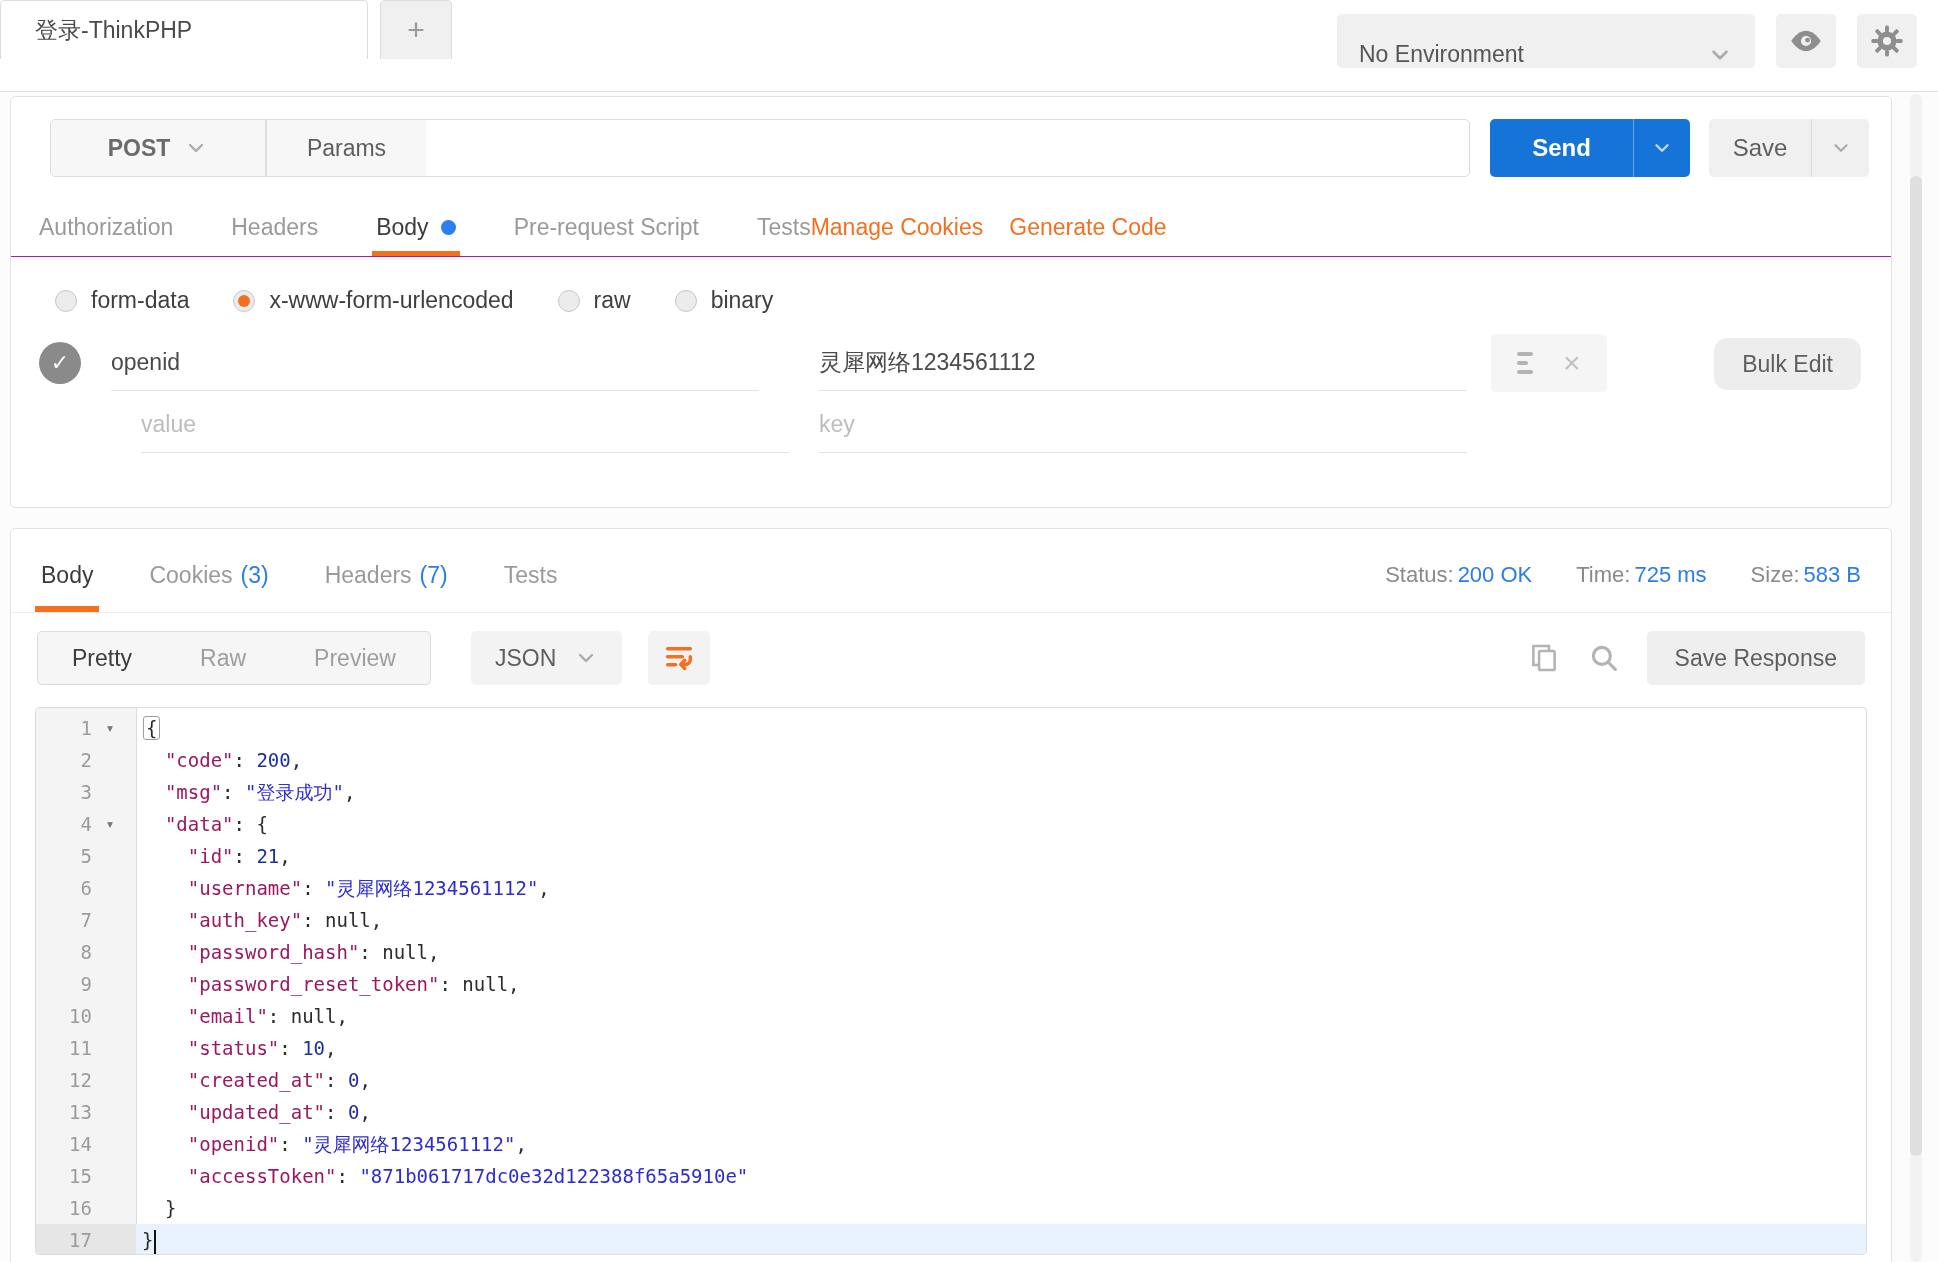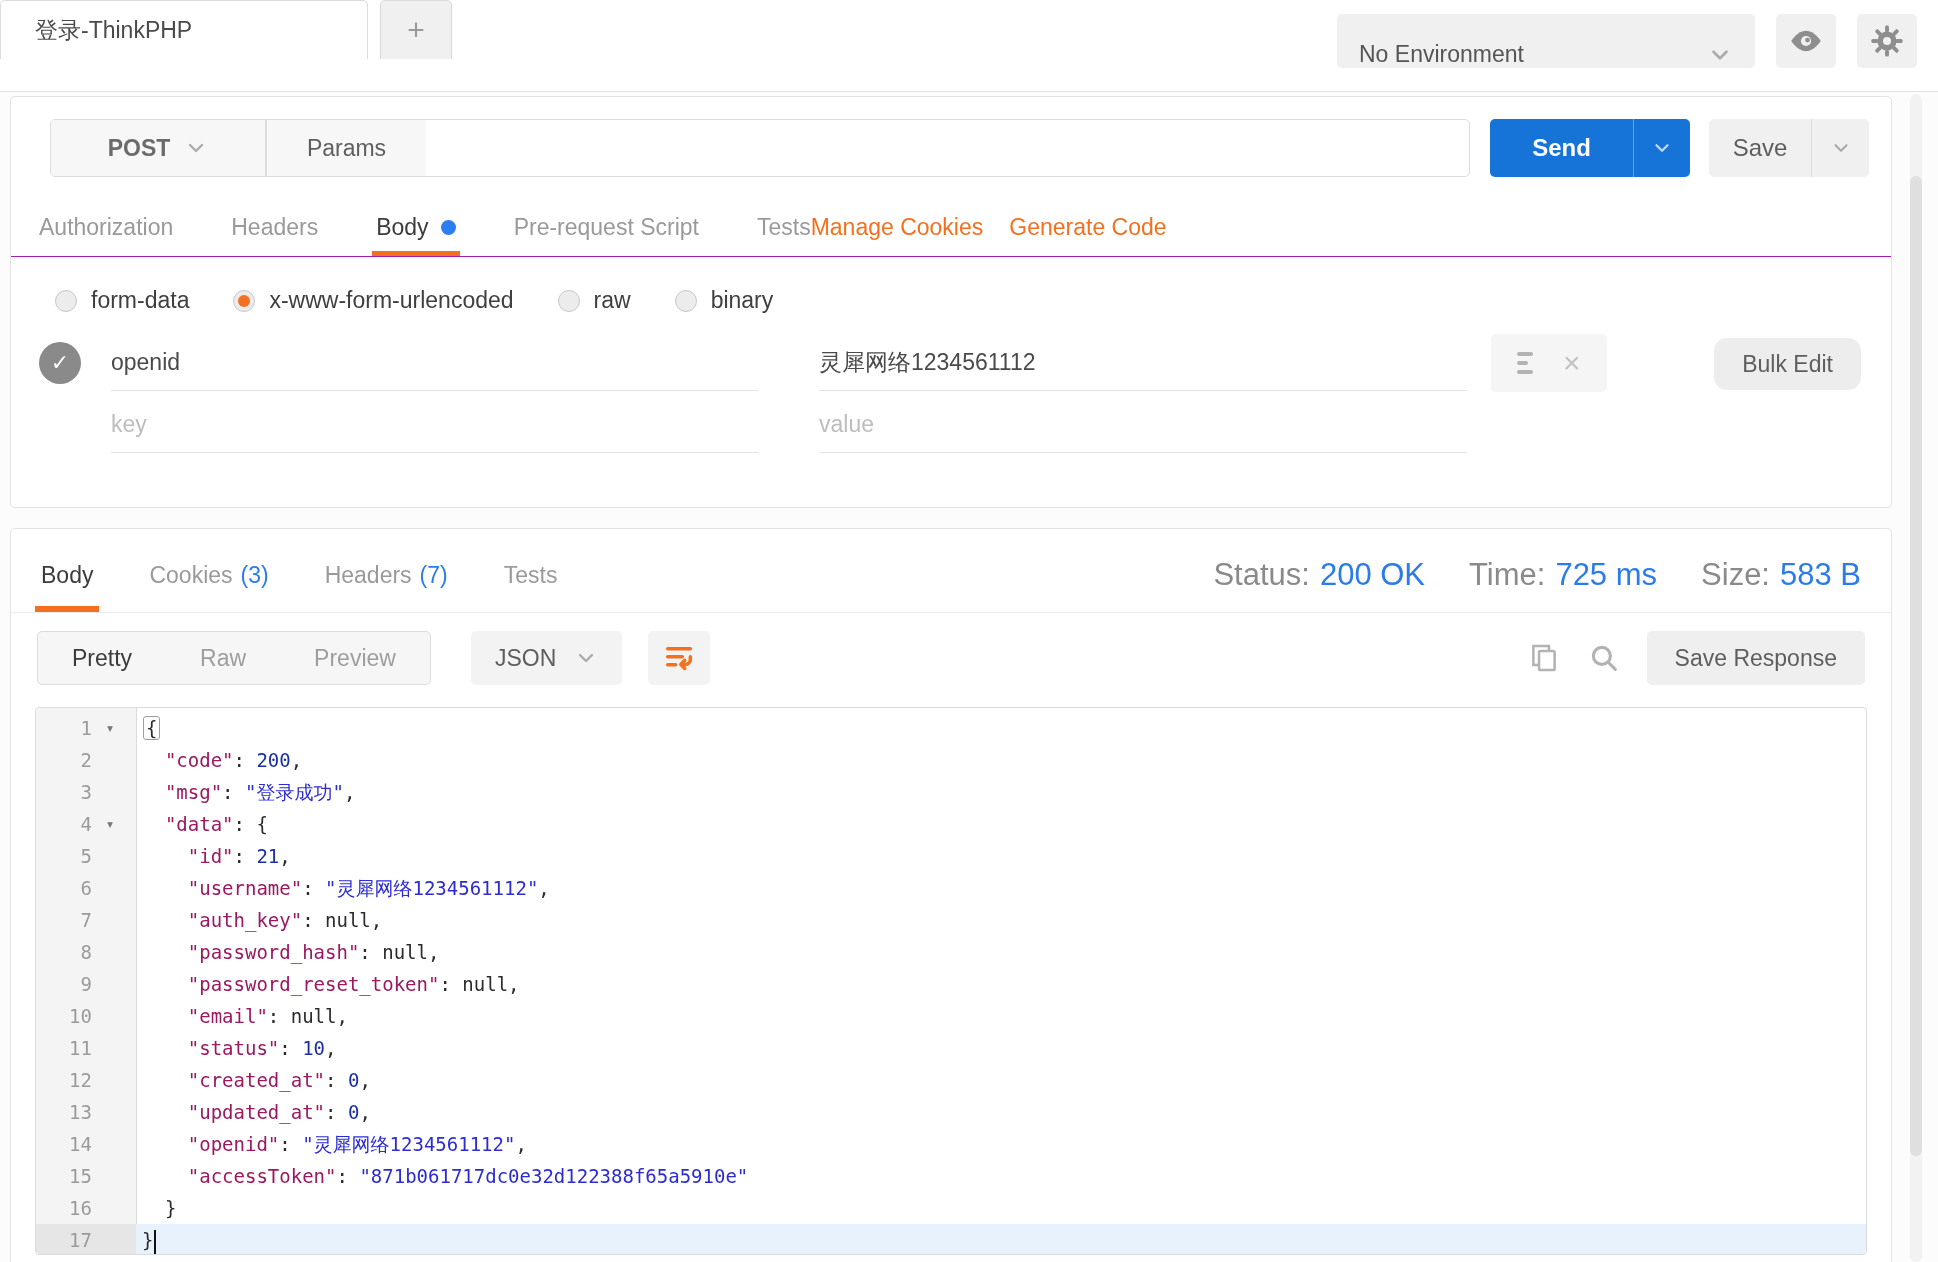--- a/index.html
+++ b/index.html
@@ -74,21 +74,21 @@
   .bulk-btn{position:absolute;right:30px;top:6px;height:52px;padding:0 28px;background:#EDEDED;border:none;border-radius:13px;font-size:23px;color:#5E5E5E;cursor:pointer;font-family:inherit;}
 
   
   .resp-tabs-row{height:84px;border-bottom:1px solid #ECECEC;display:flex;justify-content:space-between;align-items:flex-end;padding:0 30px 0 30px;}
   .resptabs{display:flex;gap:56px;height:100%;align-items:center;}
   .resptab{display:flex;align-items:center;gap:8px;font-size:23px;color:#9A9A9A;position:relative;height:100%;cursor:pointer;padding-top:10px;}
   .resptab.active{color:#3C3C3C;}
   .resptab.active::after{content:"";position:absolute;left:-6px;right:-6px;bottom:0;height:6px;background:var(--orange);}
   .resptab .count{color:var(--blue);}
   .metrics{display:flex;gap:44px;align-items:center;height:100%;padding-top:8px;}
-  .metric{font-size:31px;color:var(--muted);display:flex;gap:10px;align-items:center;}
+  .metric{font-size:22px;color:var(--muted);display:flex;gap:4px;align-items:center;}
   .metric b{color:var(--blue);font-weight:normal;}
 
   .resp-toolbar{height:90px;display:flex;align-items:center;padding:0 26px;}
   .segmented{display:flex;border:1px solid #DCDCDC;border-radius:5px;background:#F6F6F6;overflow:hidden;height:54px;}
   .seg{padding:0 34px;display:flex;align-items:center;font-size:23px;color:#9E9E9E;cursor:pointer;}
   .seg.active{color:#3C3C3C;}
   .fmt-select{margin-left:40px;height:54px;background:#F3F3F3;border-radius:5px;display:flex;align-items:center;gap:18px;padding:0 24px;font-size:23px;color:#5E5E5E;cursor:pointer;}
   .wrap-btn{margin-left:26px;width:62px;height:54px;background:#F3F3F3;border:none;border-radius:5px;display:flex;align-items:center;justify-content:center;cursor:pointer;}
   .toolbar-right{margin-left:auto;display:flex;align-items:center;gap:26px;}
   .tool-icon{background:none;border:none;cursor:pointer;display:flex;align-items:center;}
@@ -263,25 +263,25 @@
         <span class="reorder">
             <i></i>
             <i></i>
             <i></i>
           </span>
         <span class="kv-x">×</span>
       </div>
     </div>
     <div class="kv-row">
       <div class="kv-spacer"></div>
+      <div class="kv-field kv-val">
+        <input placeholder="value" style="">
+      </div>
       <div class="kv-field kv-key">
         <input placeholder="key" style="">
-      </div>
-      <div class="kv-field kv-val">
-        <input placeholder="value" style="">
       </div>
     </div>
     <button class="bulk-btn">Bulk Edit</button>
   </div>
 </section>
 
 <section class="panel response-panel">
   <div class="resp-tabs-row">
     <div class="resptabs" id="resp-tabs">
         <div class="resptab active">

